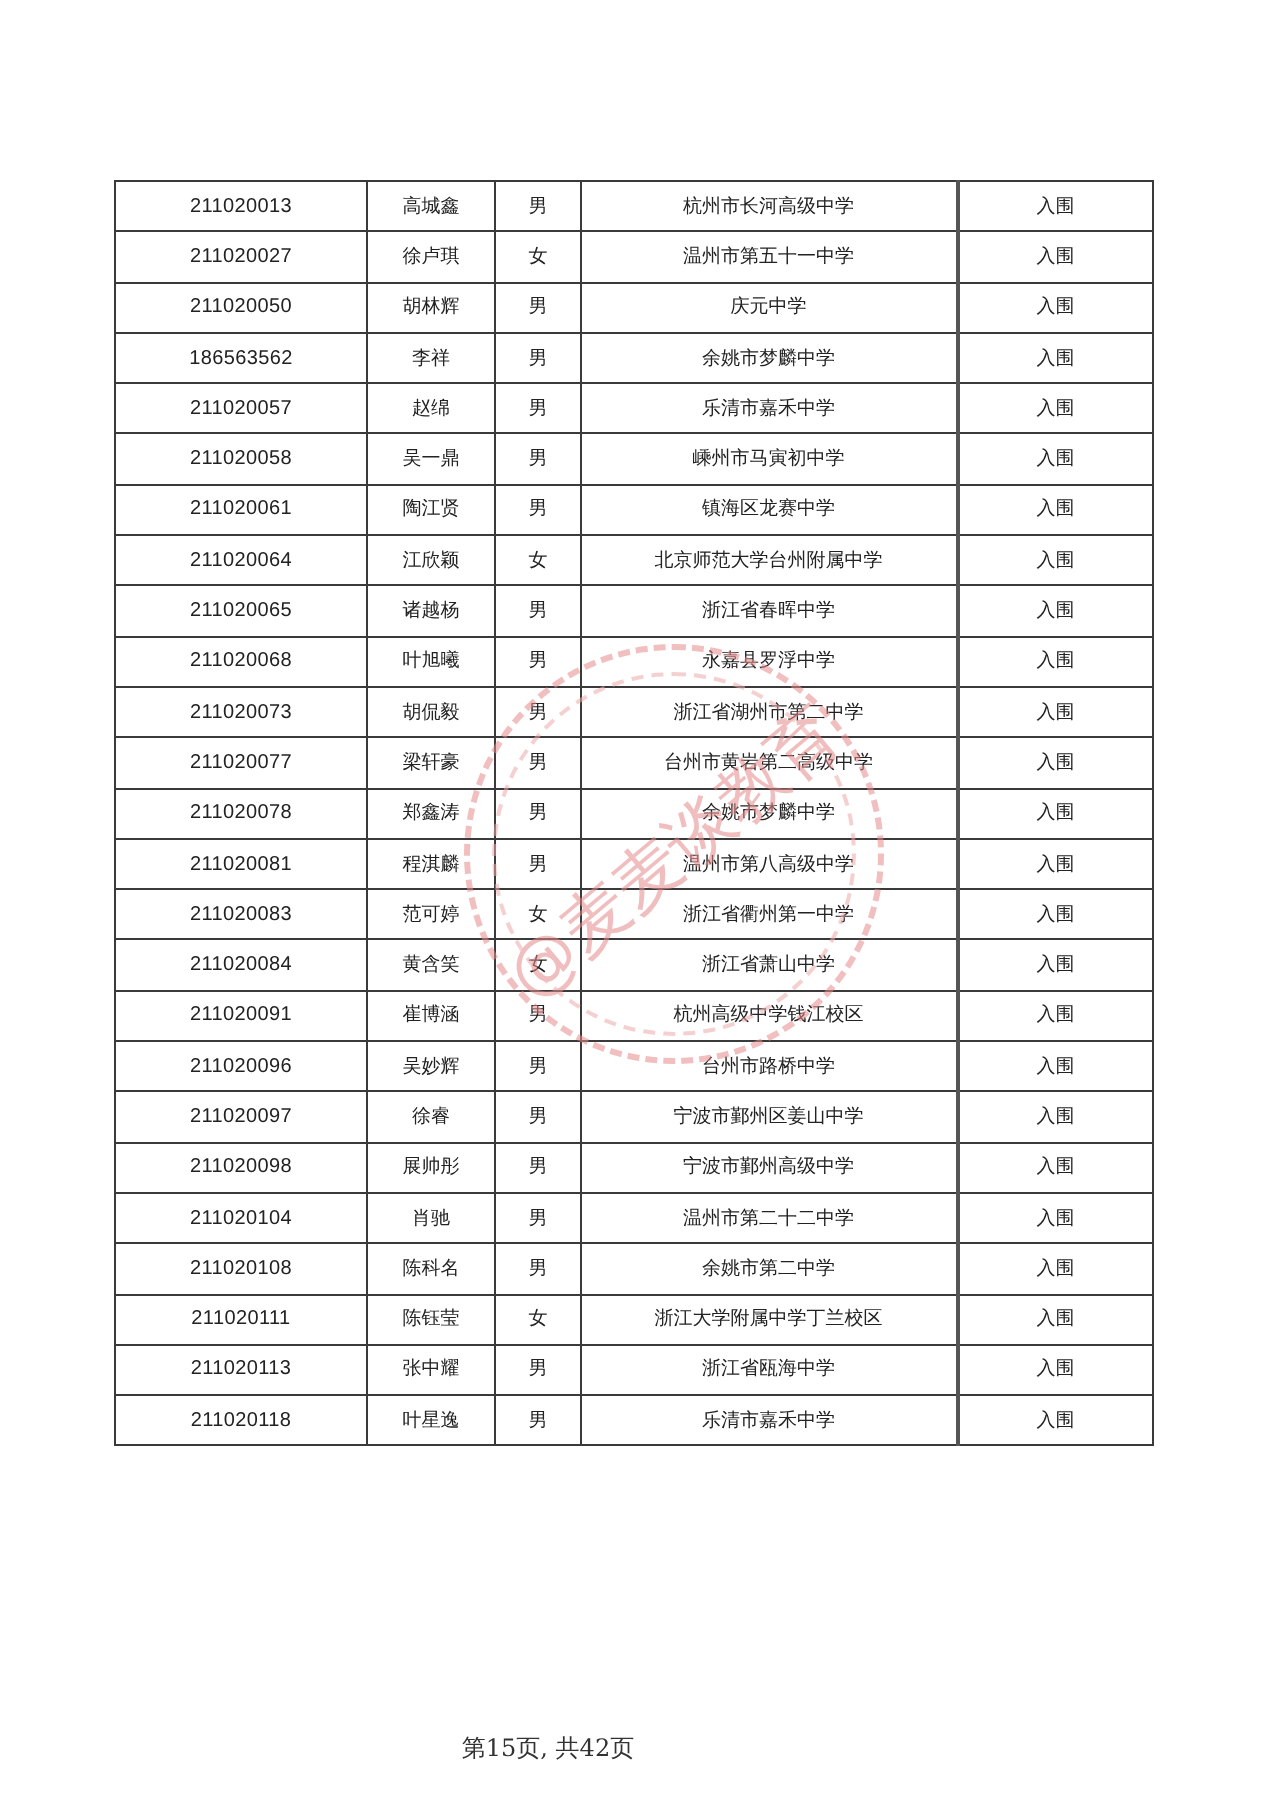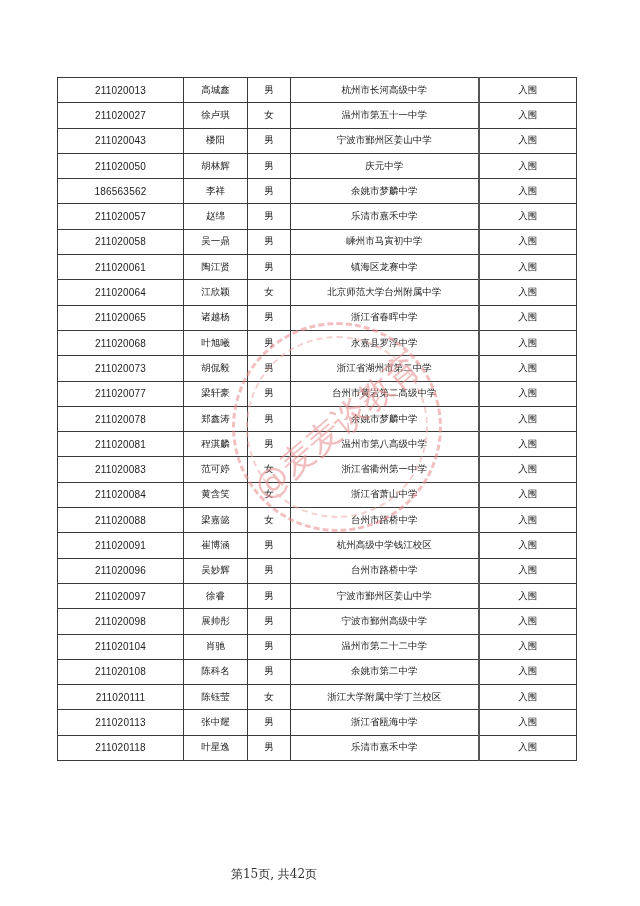--- a/index.html
+++ b/index.html
@@ -7,21 +7,21 @@
       width: 640px; height: 906px;
       background: #ffffff;
       position: relative;
       overflow: hidden;
       font-family: "DejaVu Sans", "Liberation Sans", sans-serif;
       color: #222;
     }
     .page { position: absolute; inset: 0; }
     table.roster {
       position: absolute;
-      left: 57px; top: 77px;
+      left: 57px; top: 90px;
       width: 519px;
       border-collapse: collapse;
       table-layout: fixed;
       font-size: 9.5px;
     }
     table.roster td {
       border: 1px solid #3a3a3a;
       height: 24.3px;
       padding: 0;
       text-align: center;
@@ -86,27 +86,20 @@
           <td class="c-status">入围</td>
         </tr>
         <tr>
           <td class="c-id">211020027</td>
           <td class="c-name">徐卢琪</td>
           <td class="c-gender">女</td>
           <td class="c-school">温州市第五十一中学</td>
           <td class="c-status">入围</td>
         </tr>
         <tr>
-          <td class="c-id">211020043</td>
-          <td class="c-name">楼阳</td>
-          <td class="c-gender">男</td>
-          <td class="c-school">宁波市鄞州区姜山中学</td>
-          <td class="c-status">入围</td>
-        </tr>
-        <tr>
           <td class="c-id">211020050</td>
           <td class="c-name">胡林辉</td>
           <td class="c-gender">男</td>
           <td class="c-school">庆元中学</td>
           <td class="c-status">入围</td>
         </tr>
         <tr>
           <td class="c-id">186563562</td>
           <td class="c-name">李祥</td>
           <td class="c-gender">男</td>
@@ -188,27 +181,20 @@
           <td class="c-name">范可婷</td>
           <td class="c-gender">女</td>
           <td class="c-school">浙江省衢州第一中学</td>
           <td class="c-status">入围</td>
         </tr>
         <tr>
           <td class="c-id">211020084</td>
           <td class="c-name">黄含笑</td>
           <td class="c-gender">女</td>
           <td class="c-school">浙江省萧山中学</td>
-          <td class="c-status">入围</td>
-        </tr>
-        <tr>
-          <td class="c-id">211020088</td>
-          <td class="c-name">梁嘉懿</td>
-          <td class="c-gender">女</td>
-          <td class="c-school">台州市路桥中学</td>
           <td class="c-status">入围</td>
         </tr>
         <tr>
           <td class="c-id">211020091</td>
           <td class="c-name">崔博涵</td>
           <td class="c-gender">男</td>
           <td class="c-school">杭州高级中学钱江校区</td>
           <td class="c-status">入围</td>
         </tr>
         <tr>

